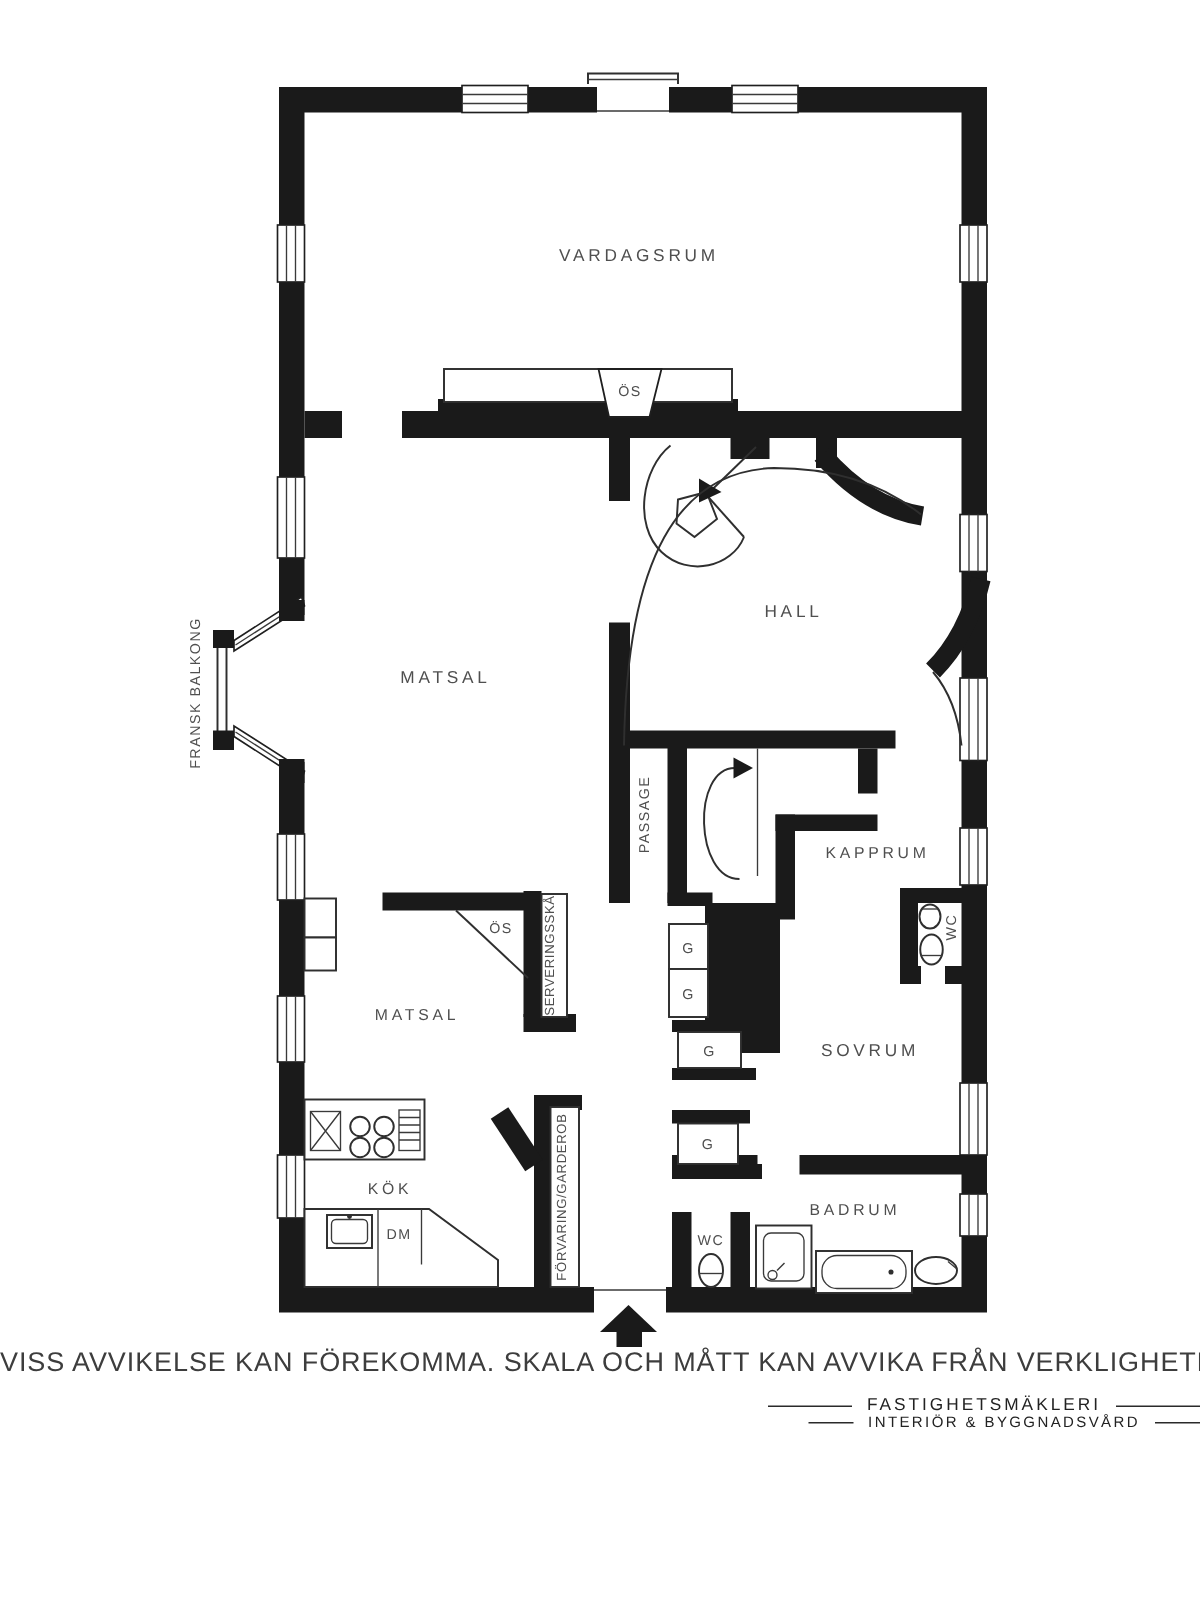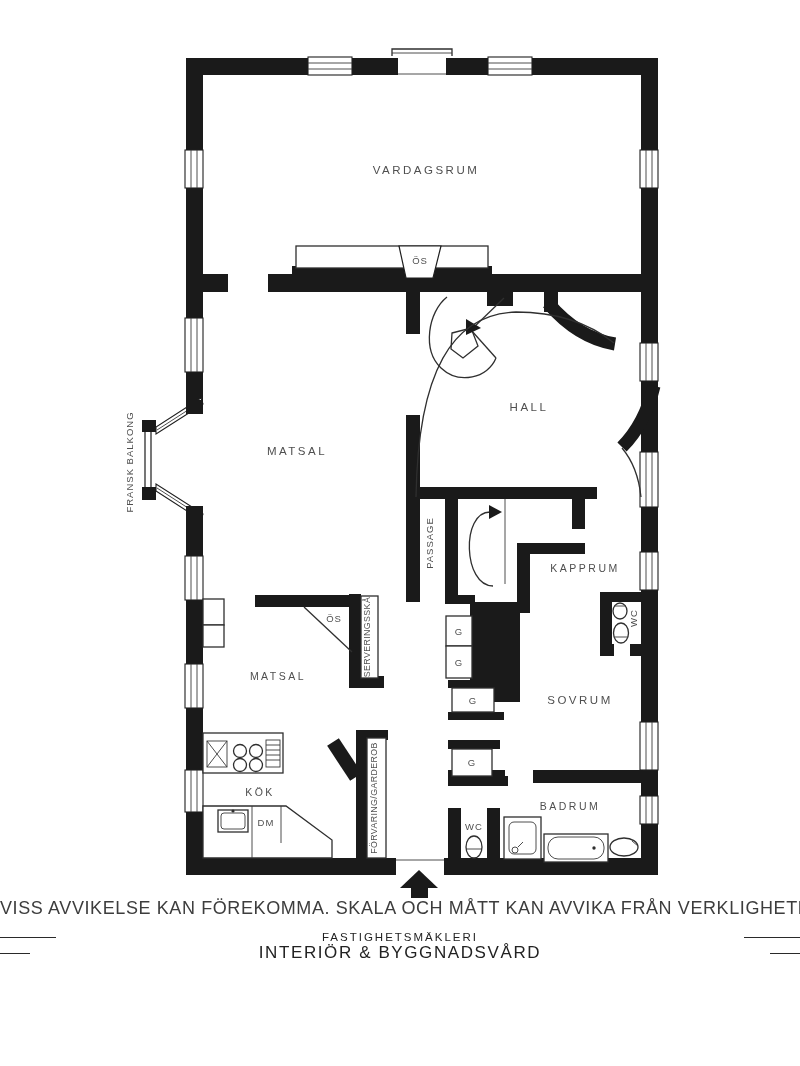--- a/index.html
+++ b/index.html
@@ -12,26 +12,26 @@
   .thin2{fill:none;stroke:#3a3a3a;stroke-width:0.9;}
   .fix{fill:#ffffff;stroke:#2f2f2f;stroke-width:1.3;}
   .wline{fill:none;stroke:#1a1a1a;}
   .lbl{fill:#4f4f4f;font-size:11.5px;letter-spacing:2.5px;text-anchor:middle;}
   .lbl-sm{fill:#4f4f4f;font-size:9.5px;letter-spacing:1px;text-anchor:middle;}
   .lbl-v{fill:#4f4f4f;font-size:9.5px;letter-spacing:1px;text-anchor:middle;}
   .lbl-v2{fill:#4f4f4f;font-size:8.8px;letter-spacing:0.4px;text-anchor:middle;}
   .footer{position:absolute;left:0;top:898px;width:800px;text-align:center;color:#3a3a3a;}
   .disclaimer{font-size:18px;letter-spacing:0.6px;color:#3d3d3d;white-space:nowrap;}
   .brand{margin-top:12px;}
-  .brand-row{display:flex;align-items:center;justify-content:space-between;gap:10px;}
+  .brand-row{display:flex;align-items:center;justify-content:flex-end;gap:10px;}
   .rule{height:1px;background:#2a2a2a;width:56px;}
   .rule-sm{height:1px;background:#2a2a2a;width:30px;}
   .kicker{font-size:11.5px;letter-spacing:2px;color:#222;}
   .brand-name{display:inline-block;font-size:38px;font-weight:700;color:#1c1c1c;letter-spacing:0px;transform:scaleX(0.84);transform-origin:center;line-height:1.05;margin:2px 0 2px 0;}
-  .tagline{font-size:17px;letter-spacing:1.6px;color:#222;}
+  .tagline{font-size:10px;letter-spacing:1.6px;color:#222;}
 </style>
 </head>
 <body>
 
 
 
 <svg width="800" height="910" viewBox="0 0 800 910" xmlns="http://www.w3.org/2000/svg">
 
   <g>
     <rect class="w" x="186" y="58" width="472" height="17"></rect>

